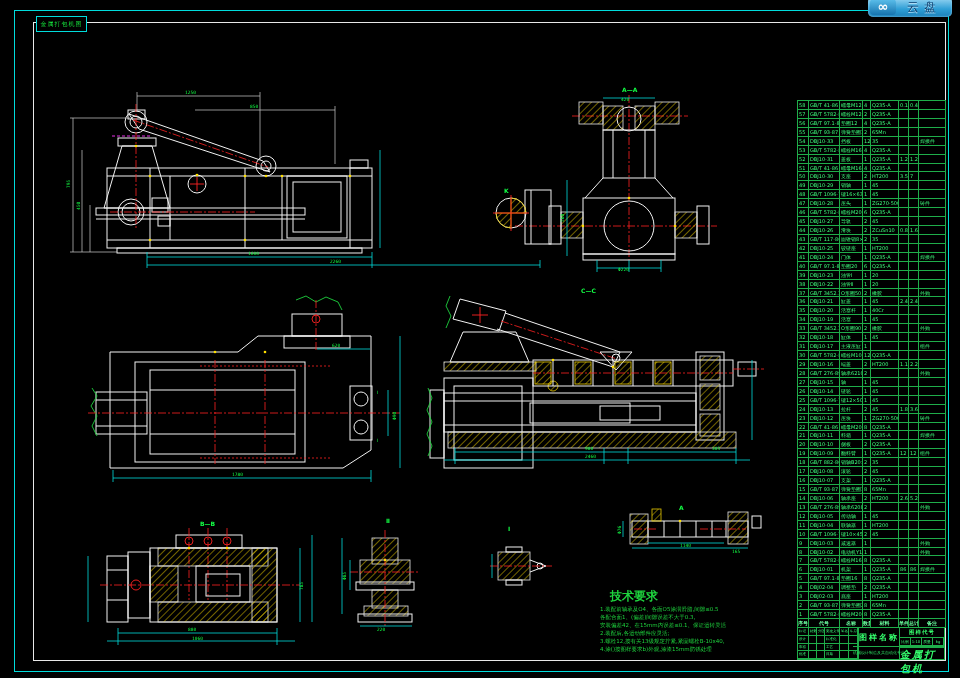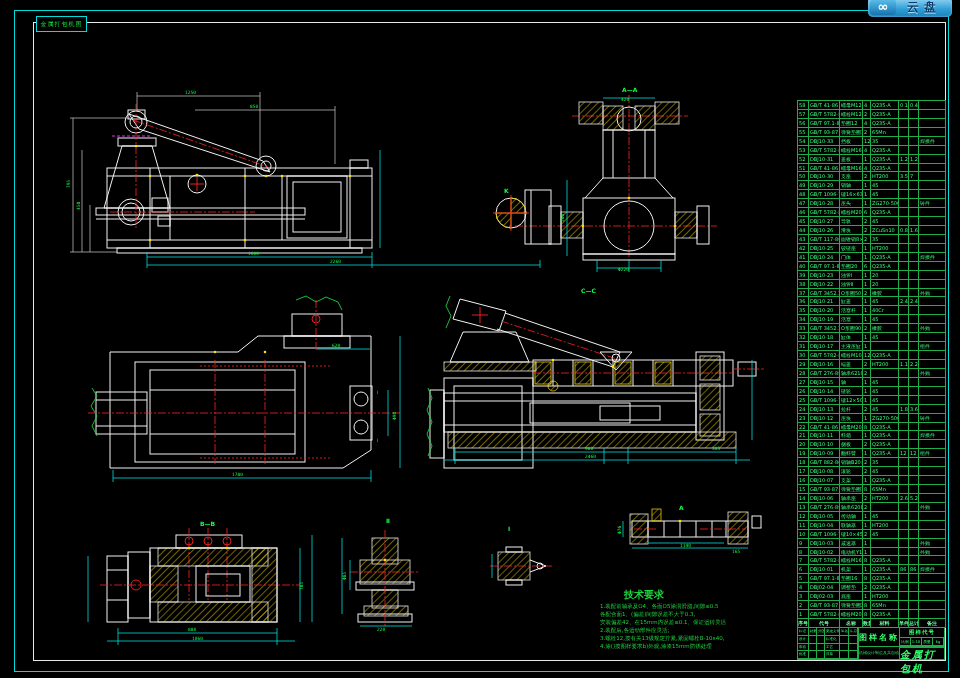--- a/index.html
+++ b/index.html
@@ -13,42 +13,42 @@
   #stamp{left:36px;top:16px;width:49px;height:14px;border:1px solid #00dcdc;
          color:#15e23c;font-size:6px;line-height:13px;text-align:center;
          overflow:hidden;white-space:nowrap;letter-spacing:1px;background:#000;}
   
   #logo{left:868px;top:-3px;width:84px;height:20px;border-radius:5px;
         background:linear-gradient(#9fd9f5,#2f9fd6 60%,#1b7fb8);
         display:flex;align-items:center;box-shadow:0 0 2px #9fd9f5 inset;}
   #logo .sym{width:26px;height:16px;margin-left:2px;border-radius:4px;
         background:linear-gradient(#5cc0ec,#1673ae);color:#fff;font-weight:bold;
         font-size:13px;line-height:15px;text-align:center;}
-  #logo .txt{flex:1;text-align:center;color:#0b3e6e;font-weight:bold;
+  #logo .txt{flex:1;text-align:center;color:#0b3e6e;font-weight:normal;
         font-size:12px;letter-spacing:5px;text-shadow:0 1px 0 #bfe6fa;}
   
   #notes{left:600px;top:588px;width:195px;color:#1ed43e;}
-  #notes .t{font-size:10px;font-weight:bold;margin-left:24px;}
+  #notes .t{font-size:12px;font-weight:bold;margin-left:10px;}
   #notes .nl{font-size:5.5px;line-height:8px;white-space:nowrap;overflow:hidden;transform-origin:0 0;}
   
   .bomgrid{display:grid;grid-template-columns:11fr 31fr 23fr 8fr 28fr 10fr 10fr 27fr;
            border-left:1px solid #1fae4a;border-top:1px solid #1fae4a;background:#000;}
   #bom{left:797px;top:100px;width:148px;height:518px;grid-template-rows:repeat(58,1fr);}
   #bom-header{left:797px;top:618px;width:148px;height:9px;}
   .bc{border-right:1px solid #1fae4a;border-bottom:1px solid #1fae4a;
       color:#3dff7d;font-size:5px;line-height:8px;padding-left:1px;
       overflow:hidden;white-space:nowrap;}
   #bom-header .bc{color:#6bffa0;font-weight:bold;text-align:center;padding-left:0;}
   
   #titleblock{left:797px;top:627px;width:148px;height:33px;display:flex;
               border:1px solid #1fae4a;box-sizing:border-box;background:#000;}
   #sig{width:60px;display:grid;grid-template-columns:11px 8px 8px 15px 9px 9px;
        grid-template-rows:repeat(4,1fr);border-right:1px solid #1fae4a;}
   #sig .bc{font-size:3.5px;line-height:7px;}
-  #tb-mid{width:40px;border-right:1px solid #1fae4a;display:flex;flex-direction:column;}
+  #tb-mid{width:40px;border-right:1px solid #1fae4a;display:flex;flex-direction:column;align-items:center;}
   #tb-name{flex:1;color:#35ff6e;font-weight:bold;font-size:8px;letter-spacing:2px;
            display:flex;align-items:center;justify-content:center;}
   #tb-dept{height:12px;border-top:1px solid #1fae4a;color:#2bd95f;font-size:4px;
            line-height:11px;text-align:center;overflow:hidden;white-space:nowrap;}
   #tb-right{flex:1;display:flex;flex-direction:column;}
   #tb-code{height:9px;color:#35ff6e;font-weight:bold;font-size:5.5px;line-height:9px;
            text-align:center;letter-spacing:1px;}
   #tb-cells{height:8px;display:grid;grid-template-columns:1fr 1fr 1fr 1fr;
             border-top:1px solid #1fae4a;border-bottom:1px solid #1fae4a;}
   #tb-cells .bc{font-size:3.8px;line-height:7px;text-align:center;padding:0;}

